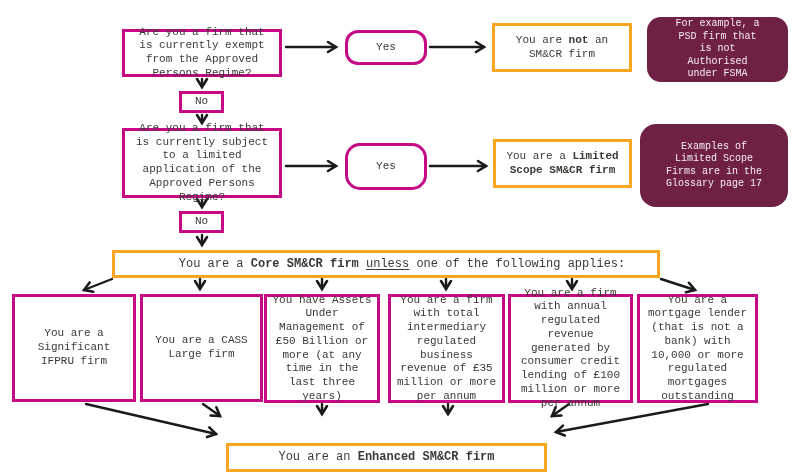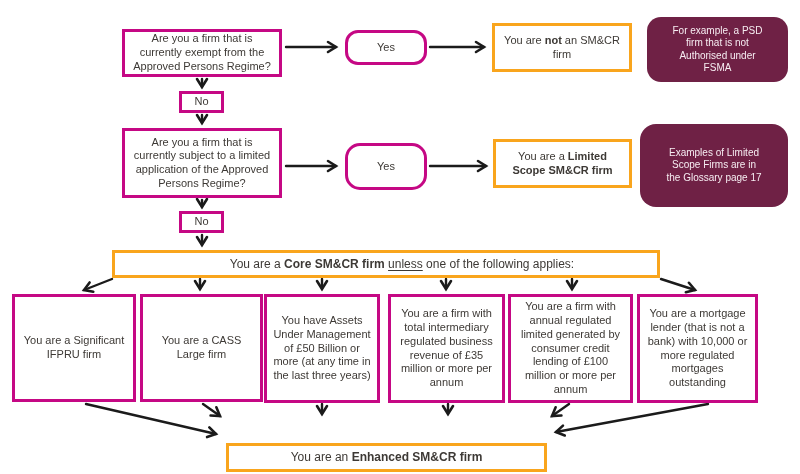--- a/index.html
+++ b/index.html
@@ -2,21 +2,21 @@
 <html style="--magenta: #C50884; --orange: #F9A51D; --maroon: #6F2145; --text: #3D3935; --arrow: #1B1B1B; --note-text: #F7EDF2; --background: #FFFFFF;"><head>
 <meta charset="utf-8">
 <style>
   :root{
     --magenta:#C50884; --orange:#F9A51D; --maroon:#6F2145;
     --text:#3D3935; --arrow:#1B1B1B; --note-text:#F7EDF2; --background:#FFFFFF;
   }
   html,body{margin:0;padding:0;background:#fff;}
   .stage{
     position:relative;width:800px;height:474px;background:var(--background);
-    font-family:Liberation Sans, sans-serif;color:var(--text);
+    font-family:Liberation Mono, monospace;color:var(--text);
     overflow:hidden;
     border-radius:13px;
   }
   .node{
     position:absolute;box-sizing:border-box;display:flex;align-items:center;justify-content:center;
     text-align:center;line-height:1.25;background:#fff;
   }
   .qbox{border:3px solid var(--magenta);font-size:11px;padding:2px 5px;}
   .pill{border:3px solid var(--magenta);border-radius:13px;font-size:11px;}
   .nobox{border:3px solid var(--magenta);font-size:11px;}
@@ -121,21 +121,21 @@
 
   <div class="node crit" style="left:264px;top:294px;width:116px;height:109px;">
     <span>You have Assets Under Management of £50 Billion or more (at any time in the last three years)</span>
   </div>
 
   <div class="node crit" style="left:388px;top:294px;width:117px;height:109px;">
     <span>You are a firm with total intermediary regulated business revenue of £35 million or more per annum</span>
   </div>
 
   <div class="node crit" style="left:508px;top:294px;width:125px;height:109px;">
-    <span>You are a firm with annual regulated limited generated by consumer credit lending of £100 million or more per annum</span>
+    <span>You are a firm with annual regulated revenue generated by consumer credit lending of £100 million or more per annum</span>
   </div>
 
   <div class="node crit" style="left:637px;top:294px;width:121px;height:109px;">
     <span>You are a mortgage lender (that is not a bank) with 10,000 or more regulated mortgages outstanding</span>
   </div>
 
   <div class="node enh" style="left:226px;top:419px;width:321px;height:29px;">
     <span><span>You are an </span><span class="b">Enhanced SM&amp;CR firm</span></span>
   </div>
 

